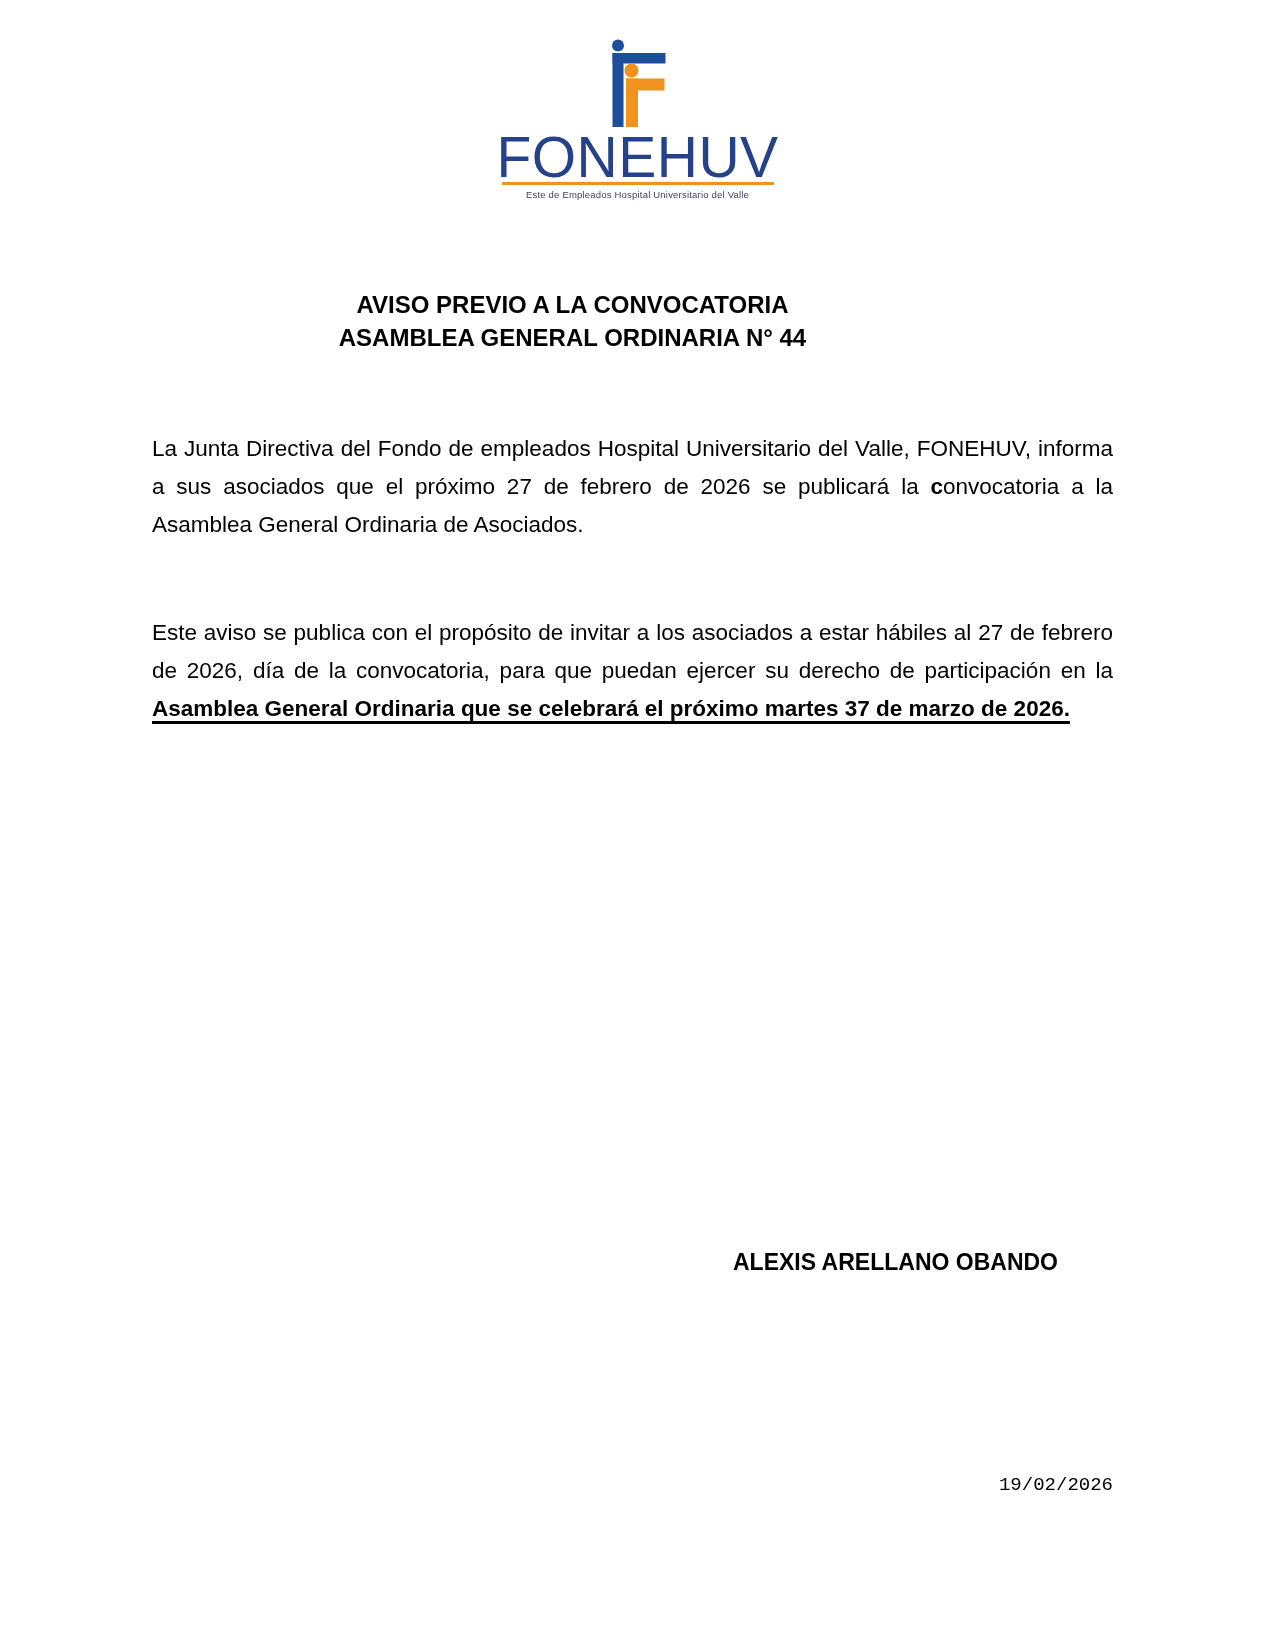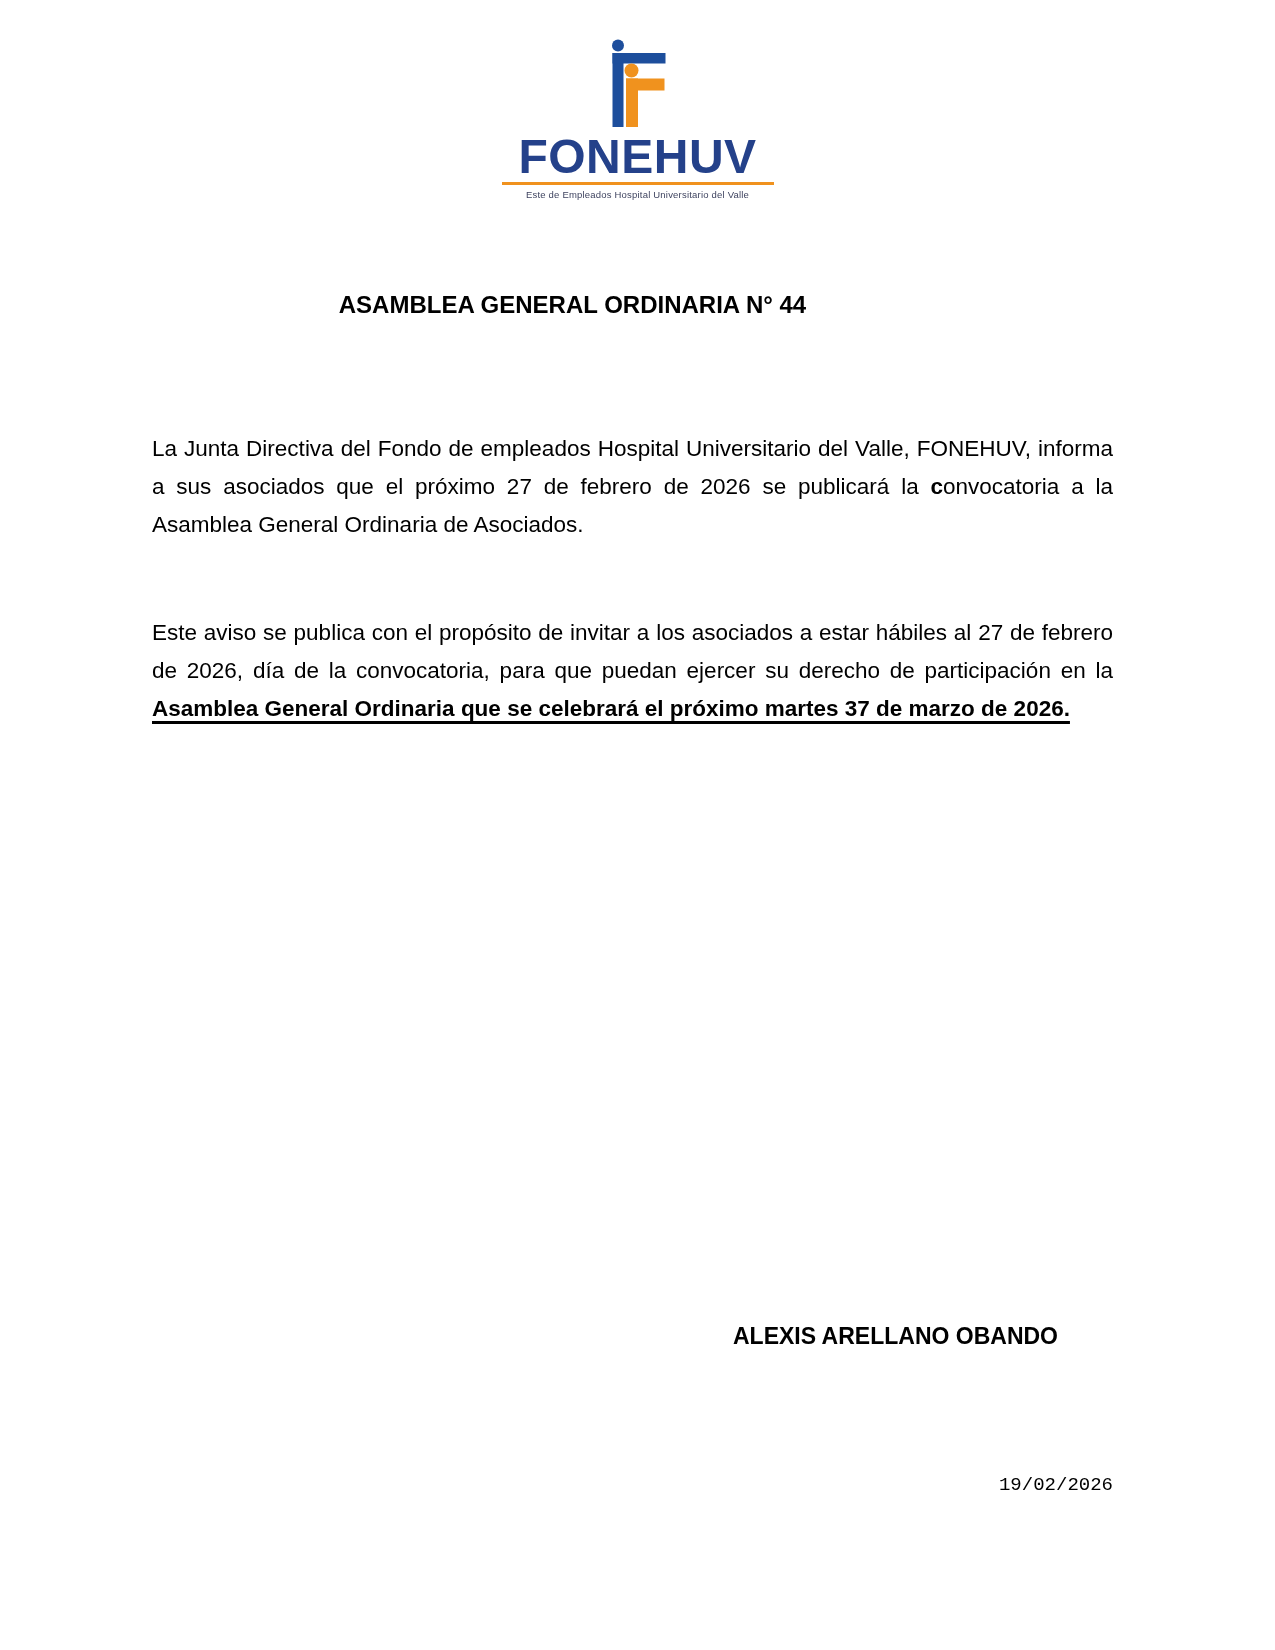--- a/index.html
+++ b/index.html
@@ -22,25 +22,25 @@
   
   .logo{
     position:absolute;top:38px;left:50%;
     transform:translateX(-50%);
     text-align:center;
     width:400px;
   }
   .logo-figure{display:block;margin:0 auto;}
   .wordmark{
     margin-top:4px;
-    font-size:48px;
+    font-size:57px;
     line-height:46px;
     letter-spacing:0.5px;
     color:var(--color-wordmark);
-    font-weight:700;
+    font-weight:400;
   }
   .logo-rule{
     width:272px;height:3px;
     margin:2px auto 0 auto;
     background:var(--color-orange);
   }
   .tagline{
     margin-top:4px;
     font-size:9.5px;
     letter-spacing:0.2px;
@@ -70,21 +70,21 @@
   .bu{
     font-weight:bold;
     text-decoration:underline;
     text-decoration-thickness:2.5px;
     text-underline-offset:5px;
   }
   b{font-weight:bold;}
   
   .signature{
     position:absolute;
-    right:217px;top:1318px;
+    right:217px;top:1244px;
     text-align:left;
     line-height:37px;
   }
   .sig-name{font-weight:bold;font-size:23px;}
   .sig-role{font-size:22.5px;}
   
   .doc-date{
     position:absolute;
     right:162px;top:1474px;
     font-family:Liberation Mono, monospace;
@@ -104,20 +104,21 @@
       <circle cx="22.5" cy="32.5" r="7" fill="var(--color-orange)"></circle>
       <rect x="17" y="40.5" width="12" height="48.5" fill="var(--color-orange)"></rect>
       <rect x="17" y="40.5" width="38.5" height="12" fill="var(--color-orange)"></rect>
     </svg>
     <div class="wordmark">FONEHUV</div>
     <div class="logo-rule"></div>
     <div class="tagline">Este de Empleados Hospital Universitario del Valle</div>
   </header>
 
   <div class="title">
+    <div>AVISO PREVIO A LA CONVOCATORIA</div>
     <div>ASAMBLEA GENERAL ORDINARIA N° 44</div>
   </div>
 
   <p class="body-par p1"><span>La Junta Directiva del Fondo de empleados Hospital Universitario del Valle, FONEHUV, informa a sus asociados que el próximo 27 de febrero de 2026 se publicará la </span><b>c</b><span>onvocatoria a la Asamblea General Ordinaria de Asociados.</span></p>
 
   <p class="body-par p2"><span>Este aviso se publica con el propósito de invitar a los asociados a estar hábiles al 27 de febrero de 2026, día de la convocatoria, para que puedan ejercer su derecho de participación en la</span><span class="bu"> Asamblea General Ordinaria que se celebrará el próximo martes 37 de marzo de 2026.</span></p>
 
 
   <div class="signature">
     <div class="sig-name">ALEXIS ARELLANO OBANDO</div>

